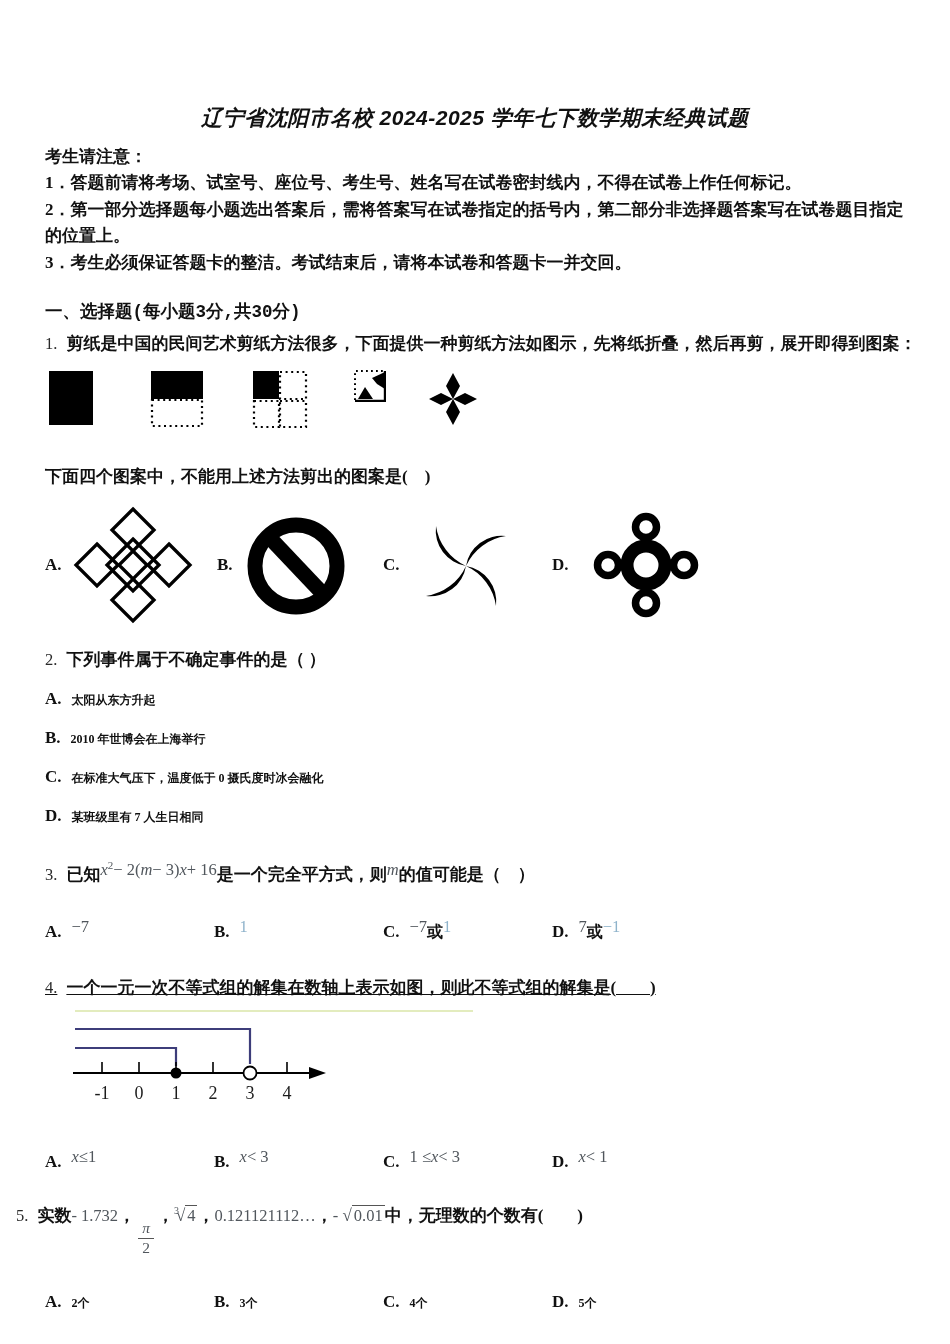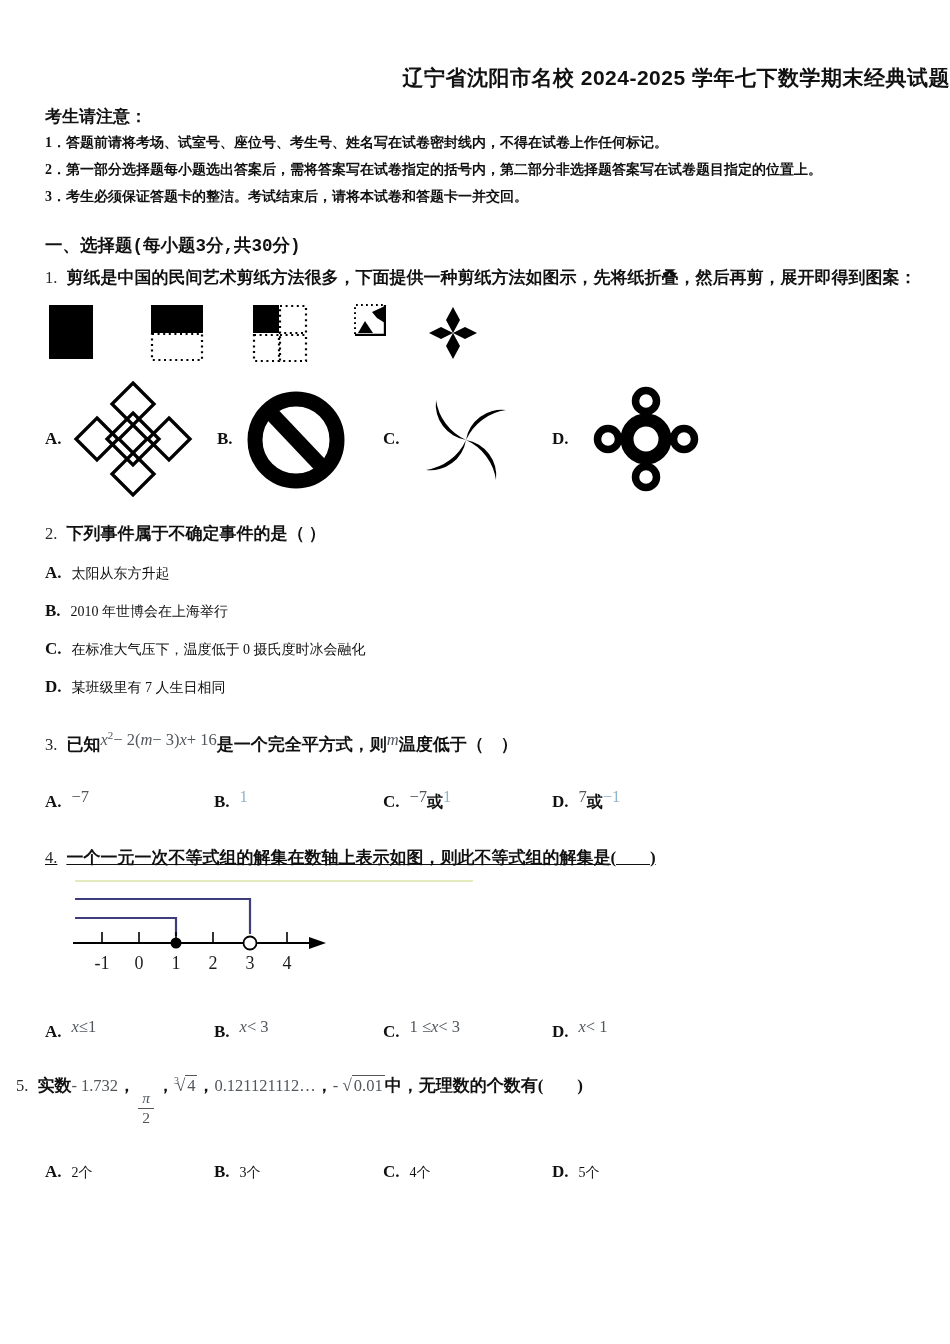--- a/index.html
+++ b/index.html
@@ -3,25 +3,25 @@
 <meta charset="utf-8">
 <style>
   html,body{margin:0;padding:0;}
   body{
     width:950px;height:1344px;background:#ffffff;color:#111;
     font-family:"Liberation Serif", serif;
     -webkit-font-smoothing:antialiased;
   }
   .page{position:relative;width:950px;height:1344px;overflow:hidden;background:#fff;}
 
-  .title{padding-top:64px;text-align:right;font-size:21px;font-weight:700;
-         font-family:"Liberation Sans", sans-serif;letter-spacing:.5px;}
+  .title{padding-top:104px;text-align:center;font-size:21px;font-weight:700;
+         font-family:"Liberation Sans", sans-serif;letter-spacing:.5px;font-style:italic;}
 
   .notice-h{margin:12px 45px 0;font-size:17px;font-weight:700;line-height:25px;}
-  .notice-item{margin:1px 42px 0 45px;font-size:14px;font-weight:700;line-height:26px;}
+  .notice-item{margin:1px 42px 0 45px;font-size:17px;font-weight:700;line-height:26px;}
 
   .section-h{margin:23px 45px 0;font-size:17.5px;font-weight:700;line-height:26px;font-family:Liberation Mono, monospace;}
 
   .stem{margin:0 18px 0 45px;font-size:17px;line-height:27px;}
   .qnum{font-family:"Liberation Serif", serif;font-weight:400;color:#2a2a2a;
         font-size:16.5px;margin-right:9px;}
   .cn-bold{font-weight:700;}
   .q1-stem{margin-top:5px;}
   .q1-stem2{margin-top:33px;}
   .q2-stem{margin-top:10px;}
@@ -38,21 +38,21 @@
   .fig-opts{display:flex;align-items:center;margin:4px 0 0 45px;height:142px;}
   .fig-opt{display:flex;align-items:center;}
   .fig-opt .opt-label{margin-right:11px;}
   .w-a{width:172px;} .w-b{width:166px;} .w-c{width:169px;}
 
   
   .opts{display:flex;margin-left:45px;align-items:baseline;}
   .opt{width:169px;display:flex;align-items:baseline;}
   .opt:last-child{width:auto;}
   .opt-label{font-weight:700;font-size:17px;font-family:"Liberation Serif", serif;margin-right:10px;}
-  .opt-text{font-weight:400;font-size:14px;}
+  .opt-text{font-weight:700;font-size:12px;}
   .q3-opts{margin-top:34px;}
   .q4-opts{margin-top:38px;}
   .q5-opts{margin-top:36px;}
 
   
   .vopt{margin:14px 45px 0;font-size:17px;line-height:23px;display:flex;align-items:baseline;}
   .vopt .opt-label{margin-right:10px;}
 
   
   .seg-m,.seg-mi,.seg-mlb,.seg-msup,.seg-math{
@@ -115,20 +115,23 @@
       <polygon points="4,29 19,29 11,17" fill="#000"></polygon>
     </svg>
     <svg class="gap4" width="50" height="58" viewBox="0 0 50 58">
       <polygon points="25,29 18,16 25,3 32,16" fill="#000"></polygon>
       <polygon points="25,29 18,42 25,55 32,42" fill="#000"></polygon>
       <polygon points="25,29 13,23 1,29 13,35" fill="#000"></polygon>
       <polygon points="25,29 37,23 49,29 37,35" fill="#000"></polygon>
     </svg>
   </div>
 
+  <div class="stem q1-stem2">
+    <span class="cn-bold">下面四个图案中，不能用上述方法剪出的图案是(　)</span>
+  </div>
 
   <div class="fig-opts">
     <div class="fig-opt w-a">
       <span class="opt-label">A.</span>
       <svg width="120" height="122" viewBox="0 0 120 122">
         <g fill="none" stroke="#000" stroke-width="3.3">
           <polygon points="60,5 81,26 60,47 39,26"></polygon>
           <polygon points="60,75 81,96 60,117 39,96"></polygon>
           <polygon points="24,40 45,61 24,82 3,61"></polygon>
           <polygon points="96,40 117,61 96,82 75,61"></polygon>
@@ -183,21 +186,21 @@
   <div class="vopt">
     <span class="opt-label">C.</span>
     <span class="opt-text">在标准大气压下，温度低于 0 摄氏度时冰会融化</span>
   </div>
   <div class="vopt">
     <span class="opt-label">D.</span>
     <span class="opt-text">某班级里有 7 人生日相同</span>
   </div>
 
   <div class="stem q3-stem raise">
-    <span class="qnum">3.</span><span><span class="seg-cn">已知</span><span class="seg-mi">x</span><sup class="seg-msup">2</sup><span class="seg-m"> − 2(</span><span class="seg-mi">m</span><span class="seg-m"> − 3)</span><span class="seg-mi">x</span><span class="seg-m"> + 16</span><span class="seg-cn">是一个完全平方式，则</span><span class="seg-mi">m</span><span class="seg-cn">温度低于（　）</span></span>
+    <span class="qnum">3.</span><span><span class="seg-cn">已知</span><span class="seg-mi">x</span><sup class="seg-msup">2</sup><span class="seg-m"> − 2(</span><span class="seg-mi">m</span><span class="seg-m"> − 3)</span><span class="seg-mi">x</span><span class="seg-m"> + 16</span><span class="seg-cn">是一个完全平方式，则</span><span class="seg-mi">m</span><span class="seg-cn">的值可能是（　）</span></span>
   </div>
   <div class="opts q3-opts raise">
     <div class="opt">
       <span class="opt-label">A.</span>
       <span><span class="seg-m">−7</span></span>
     </div>
     <div class="opt">
       <span class="opt-label">B.</span>
       <span><span class="seg-mlb">1</span></span>
     </div>

